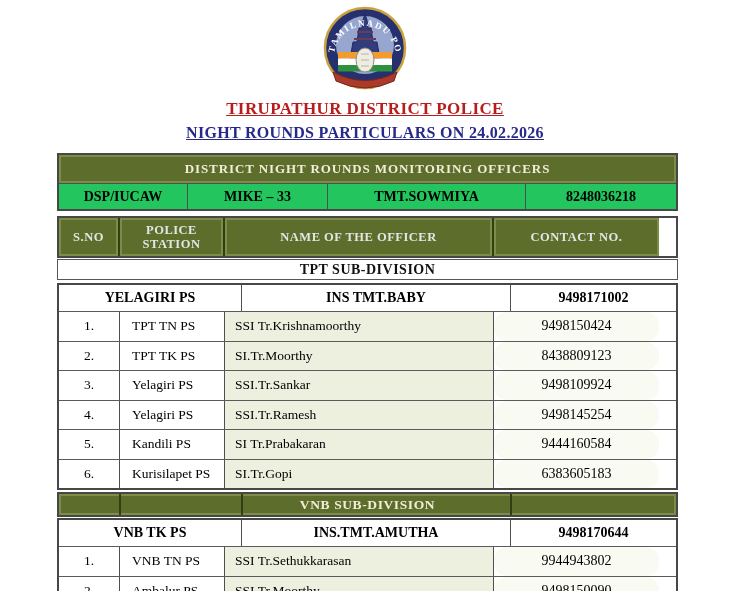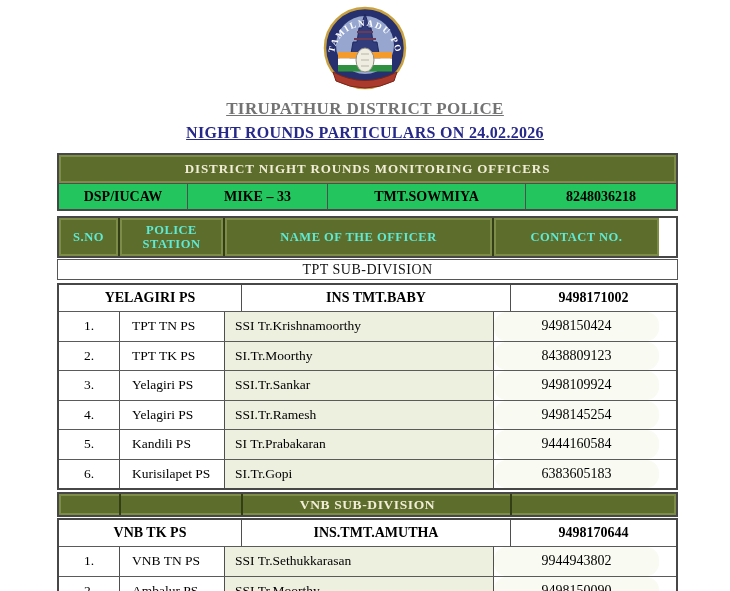--- a/index.html
+++ b/index.html
@@ -2,21 +2,21 @@
 <html><head>
 <meta charset="utf-8">
 <style>
   html,body{margin:0;padding:0;background:#ffffff;}
   body{width:730px;height:591px;overflow:hidden;font-family:"Liberation Serif",serif;-webkit-font-smoothing:antialiased;}
   .page{position:relative;width:730px;height:591px;overflow:hidden;background:#fff;}
 
   .logo-wrap{display:flex;justify-content:center;padding-top:5px;}
 
   .title{margin-top:6px;text-align:center;font-size:17px;line-height:20px;font-weight:bold;
-         color:#737373;text-decoration:underline;letter-spacing:.4px;}
+         color:#b91c1c;text-decoration:underline;letter-spacing:.4px;}
   .subtitle{margin-top:4px;text-align:center;font-size:16px;line-height:20px;font-weight:bold;
          color:#27298a;text-decoration:underline;letter-spacing:.3px;}
 
   .tblwrap{width:621px;margin-left:57px;box-sizing:border-box;}
   .bordered{border:2px solid #474747;}
 
   .green{background:#5d6e2c;color:#f2edd8;font-weight:bold;
          box-shadow:inset 0 0 0 2px #7d8c46;}
 
   .row{display:flex;}
@@ -27,31 +27,31 @@
 
   
   .mon{margin-top:10px;}
   .mon-head{height:28px;display:flex;align-items:center;justify-content:center;
             font-size:13px;letter-spacing:.9px;}
   .mon-row{height:25px;border-top:1px solid #4f4f4f;background:#22c55e;font-weight:bold;font-size:14px;}
   .t1a{width:129px;} .t1b{width:140px;} .t1c{width:198px;} .t1d{width:150px;border-right:none;}
 
   
   .main-head{margin-top:5px;height:42px;}
-  .main-head .cell{background:#5d6e2c;color:#5eead4;font-weight:bold;font-size:12.5px;
+  .main-head .cell{background:#5d6e2c;color:#e5e5e5;font-weight:bold;font-size:12.5px;
         letter-spacing:.5px;text-align:center;box-shadow:inset 0 0 0 2px #7d8c46;
         border-right:2px solid #343e16;white-space:normal;line-height:14px;}
   .main-head .cell.last{border-right:none;}
 
   .c1{width:61px;} .c2{width:105px;} .c3{width:269px;} .c4{width:165px;border-right:none;}
   .cmerged{width:183px;}
 
   
   .subdiv-white{margin-top:1px;height:21px;box-sizing:border-box;border:1px solid #565656;
-        display:flex;align-items:center;justify-content:center;font-weight:normal;
+        display:flex;align-items:center;justify-content:center;font-weight:bold;
         font-size:14px;letter-spacing:.5px;color:#111;}
 
   
   .sect{margin-top:3px;}
   .lead-row{height:26px;font-weight:bold;font-size:14px;background:#fff;}
   .data-row{height:28.5px;border-top:1px solid #5a5a5a;font-size:13.5px;background:#fff;}
   .data-row .name{background:#edefdf;justify-content:flex-start;padding-left:10px;}
   .data-row .contact{background:#f9faf1;font-size:14px;border-radius:13px;}
 
   

